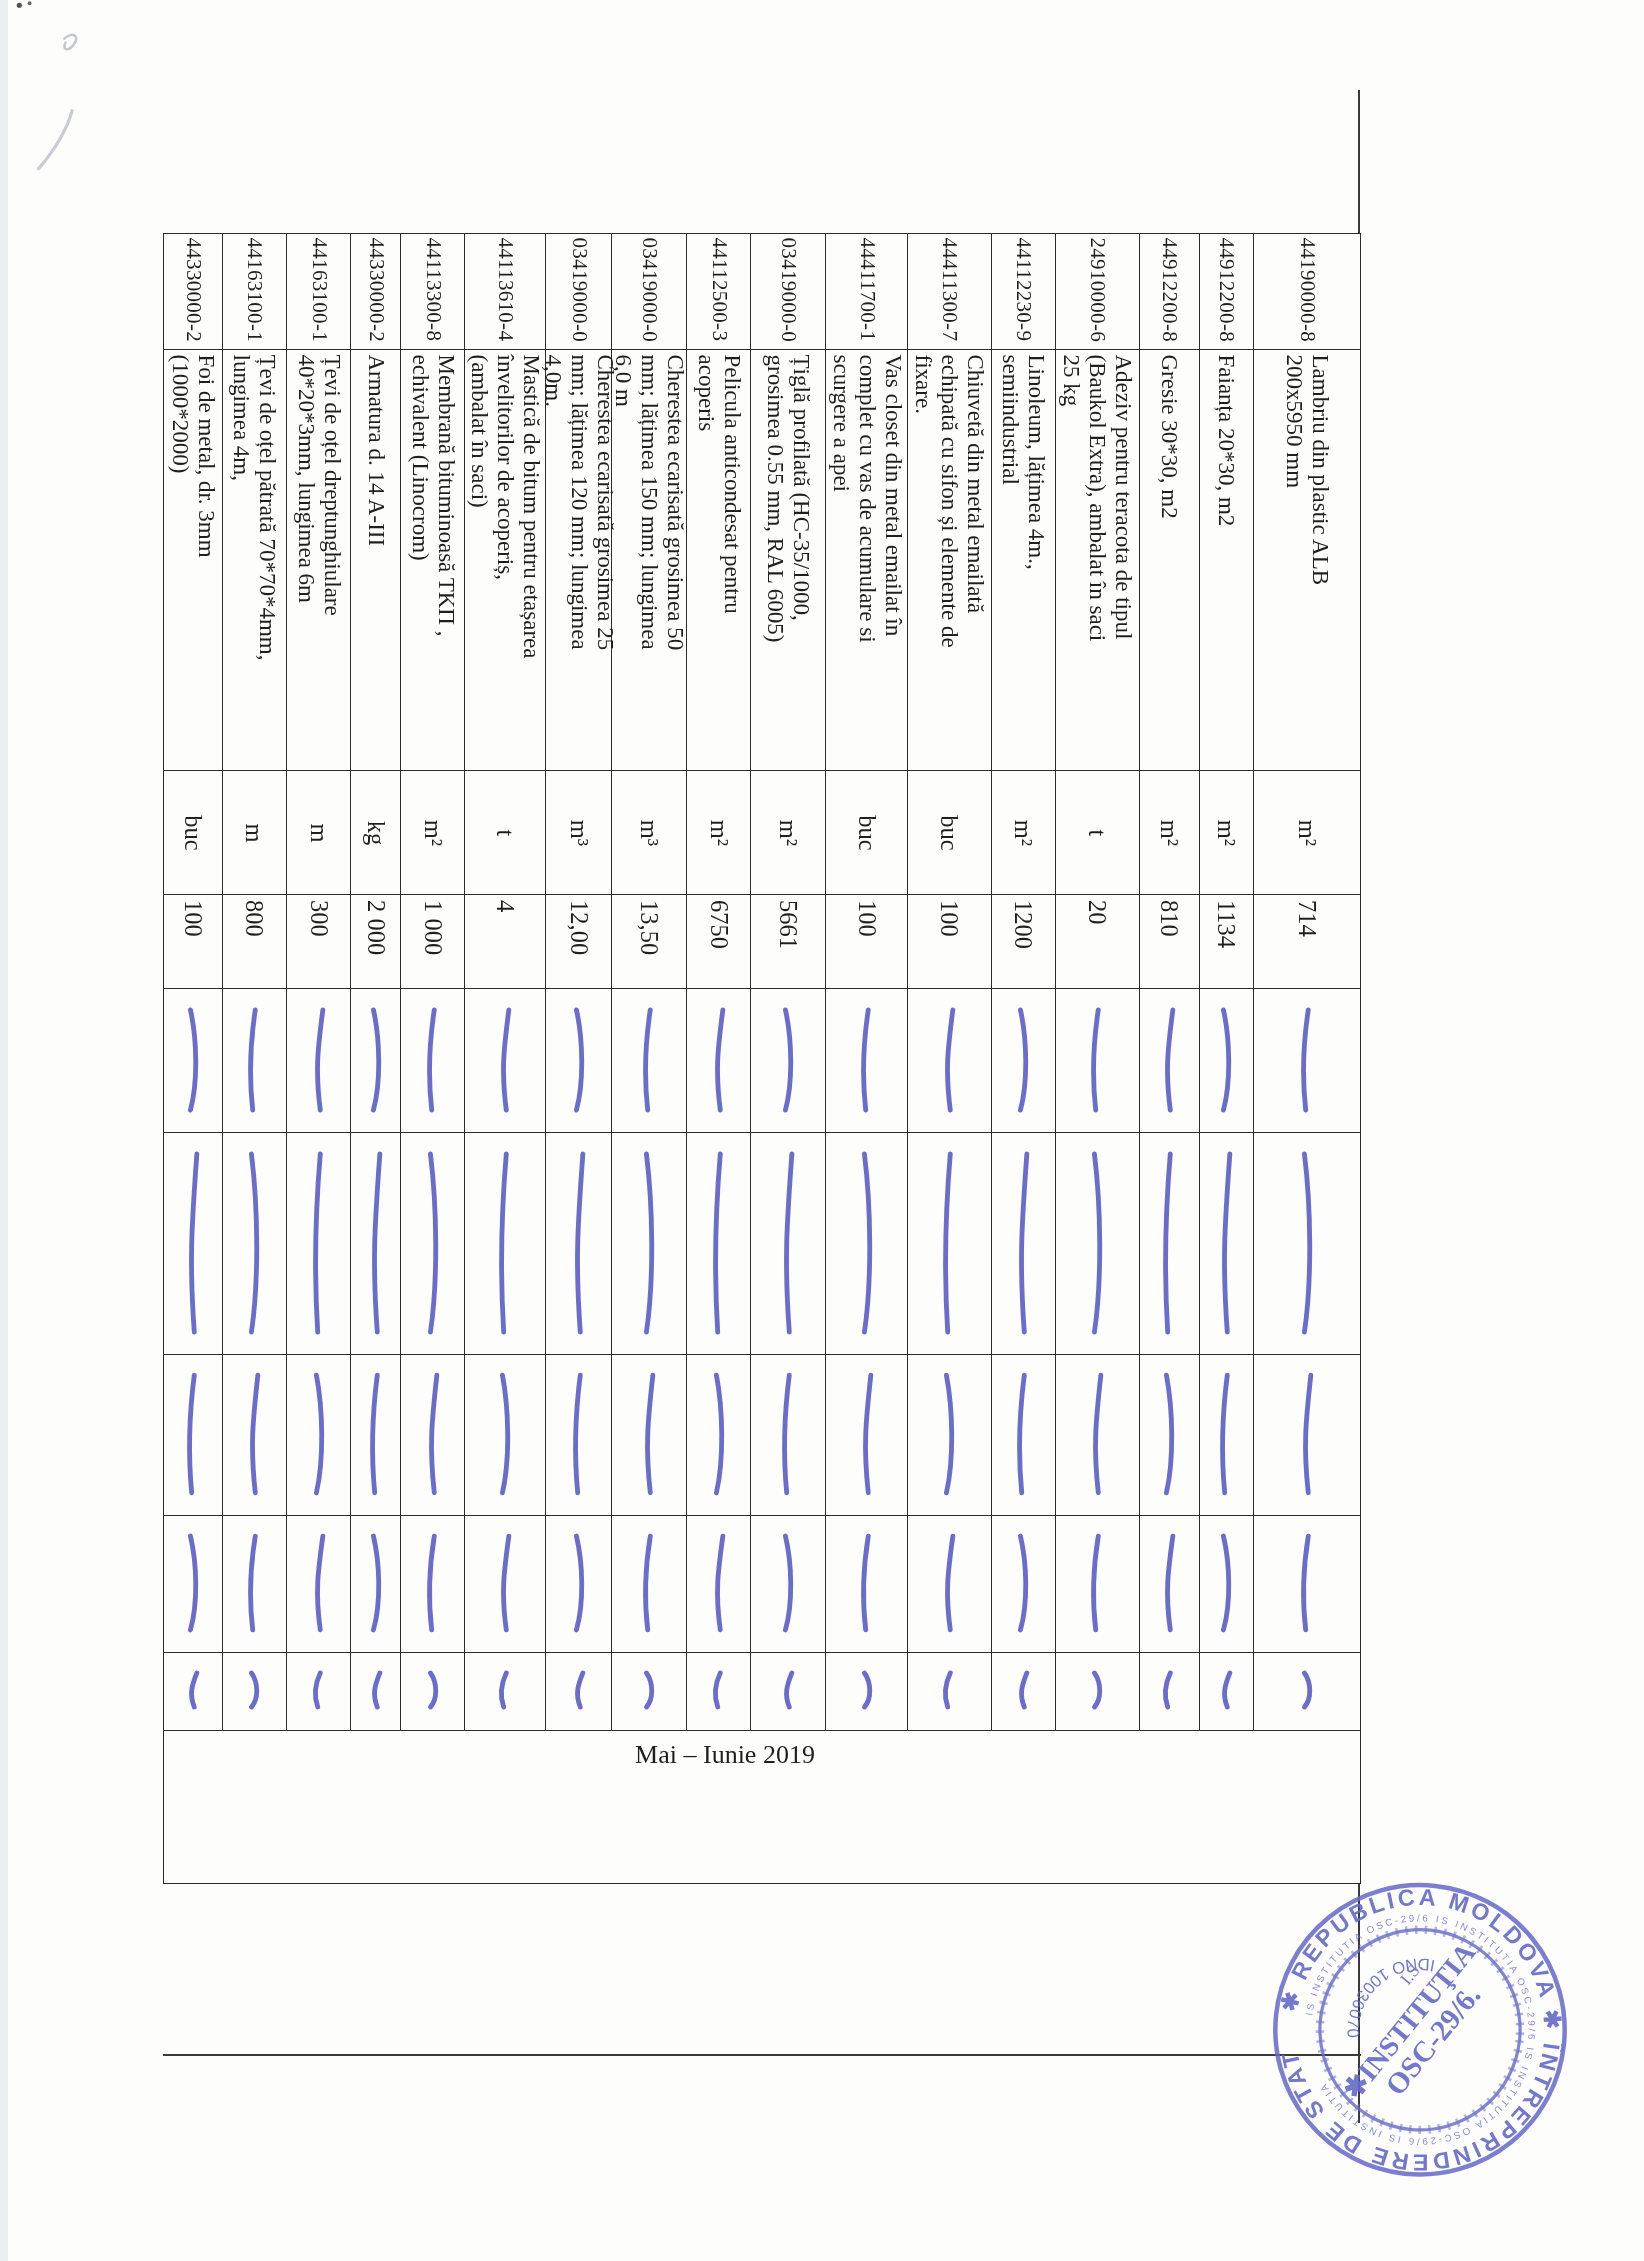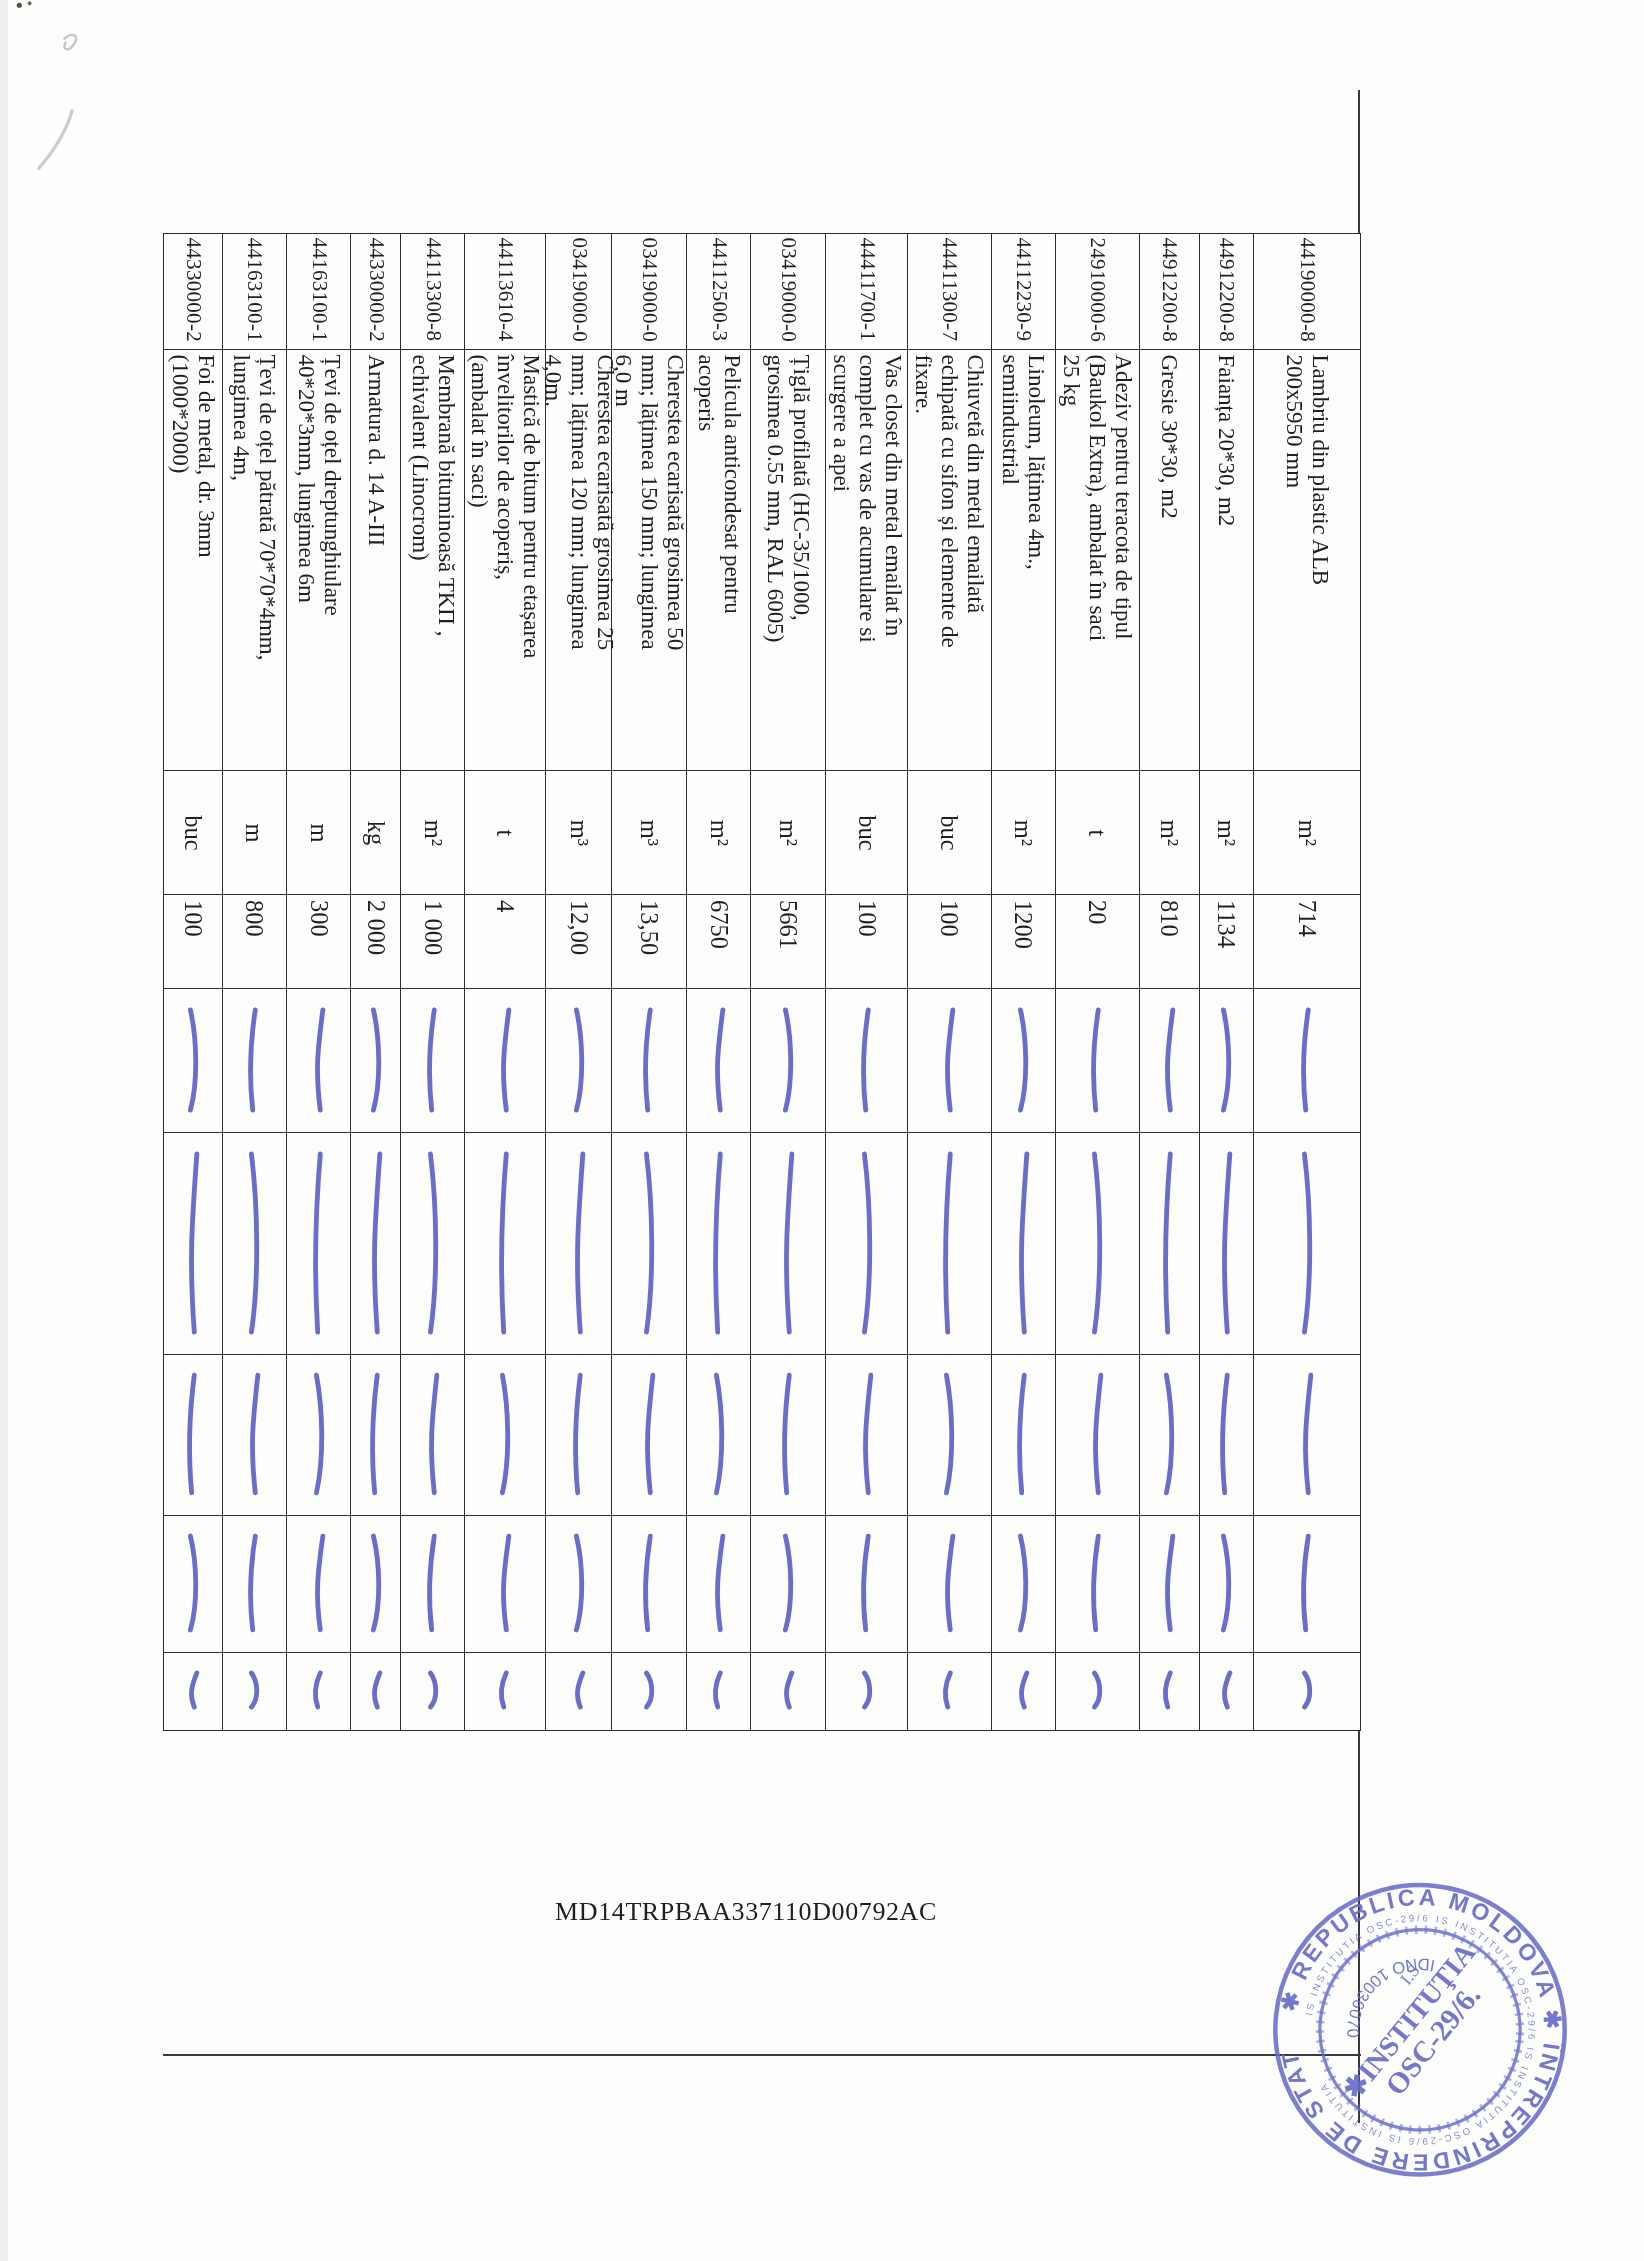--- a/index.html
+++ b/index.html
@@ -745,23 +745,25 @@
                 <path d="M 24,6 C 34,47.4 36,110.6 24,152" fill="none" stroke="#5559c2" stroke-width="7.5" stroke-linecap="round" opacity="0.88"></path>
               </svg></div>
           </div>
           <div class="cell" style="height: 77px;">
             <div class="sigwrap"><svg width="36" height="42" viewBox="0 0 56 65">
                 <path d="M 34,6 C 26,26 22,39 30,59" fill="none" stroke="#5559c2" stroke-width="7.5" stroke-linecap="round" opacity="0.88"></path>
               </svg></div>
           </div>
         </div>
       </div>
+    <div id="period-row">
+      <div id="period-label">Mai – Iunie 2019</div>
+    </div>
   </div>
 
-  <div id="reference-code">MD14TRPBAA337110D00792AC</div>
 
   <svg id="stamp" width="310" height="310" viewBox="0 0 480 480">
     <g transform="rotate(6 240 235)" fill="none" stroke="#666ac9">
       <circle cx="240" cy="235" r="224" stroke-width="7" opacity="0.95"></circle>
       <circle cx="240" cy="235" r="155" stroke-width="5" opacity="0.9"></circle>
       <circle cx="240" cy="235" r="155" stroke-width="13" stroke-dasharray="4 11" opacity="0.55"></circle>
       <path id="arc-outer" d="M 47,235 A 193,193 0 1 1 433,235 A 193,193 0 1 1 47,235" stroke="none" fill="none"></path>
       <path id="arc-mid" d="M 72,235 A 168,168 0 1 1 408,235 A 168,168 0 1 1 72,235" stroke="none" fill="none"></path>
       <path id="arc-idno" d="M 255,126 A 112,112 0 0 0 131,264" stroke="none" fill="none"></path>
       <text font-family="Liberation Sans, sans-serif" font-size="36" font-weight="bold" letter-spacing="5" fill="#666ac9" stroke="none">

